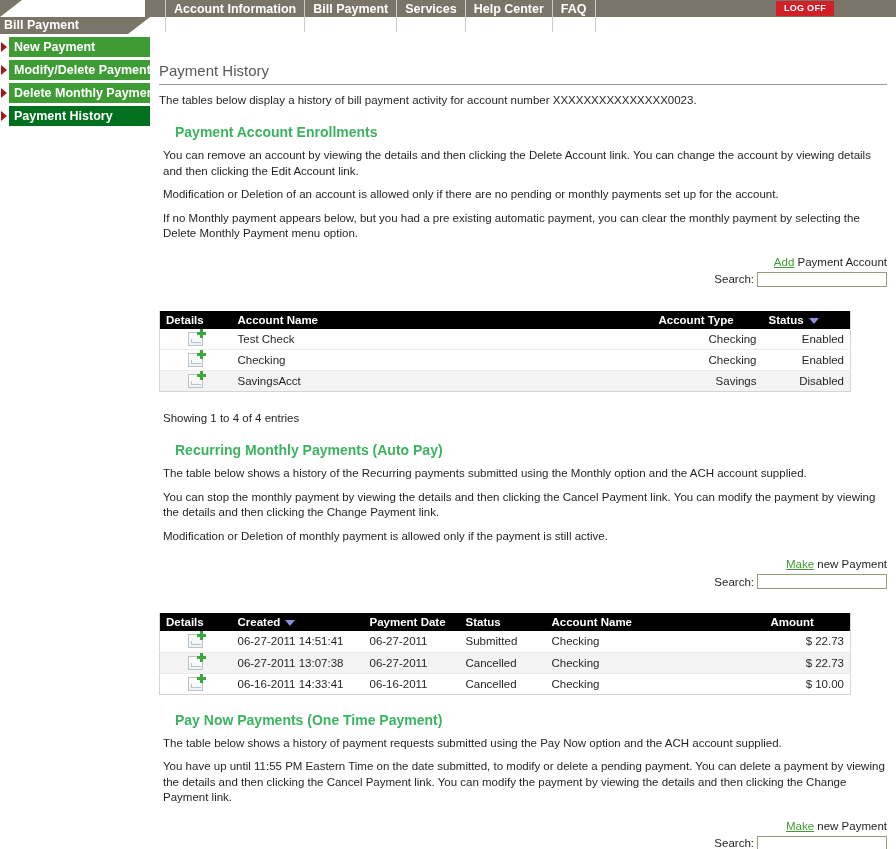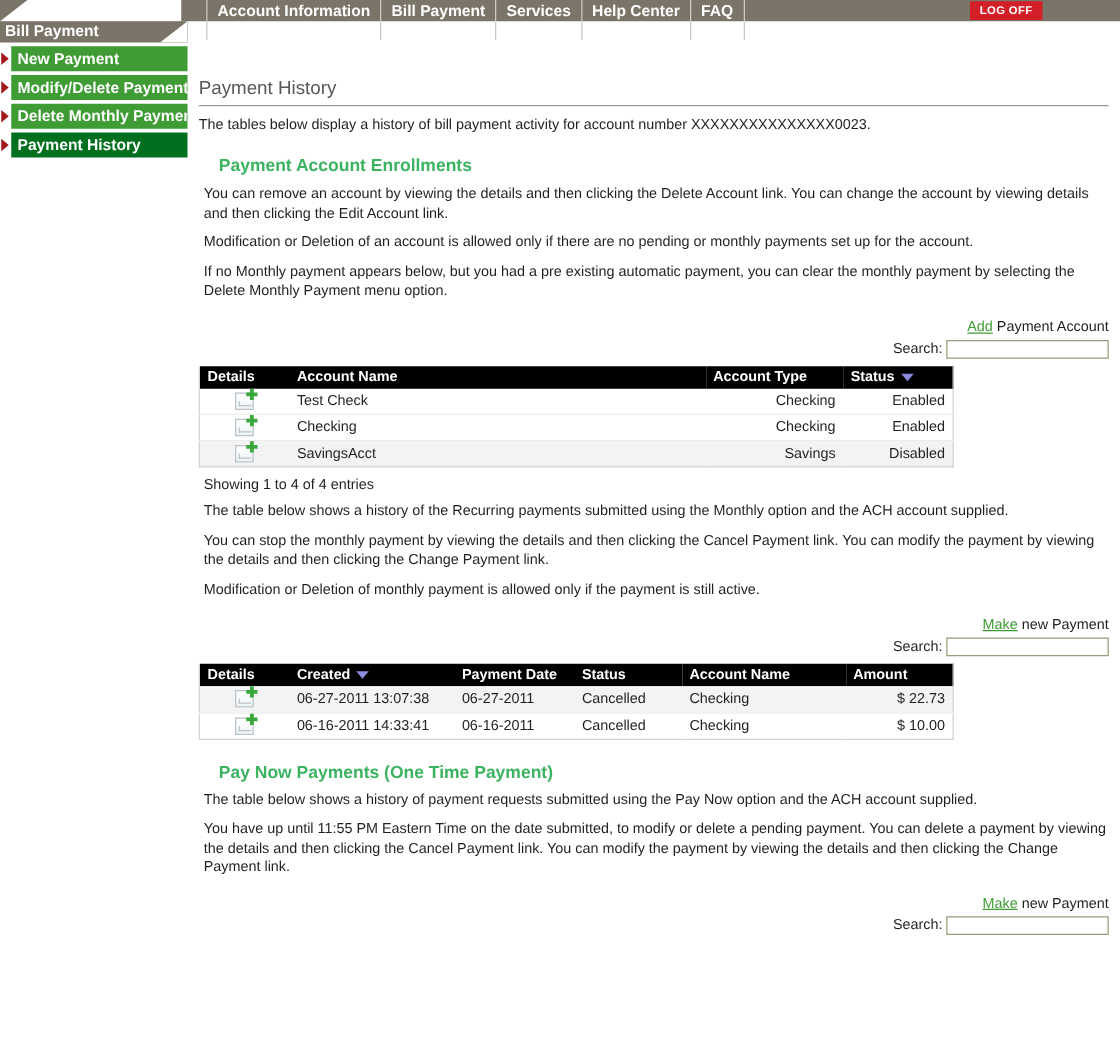--- a/index.html
+++ b/index.html
@@ -131,22 +131,22 @@
   .searchrow input {
     width: 130px; height: 15px;
     border: 1px solid #9b9b7a;
     font-family: "Liberation Sans", sans-serif;
     font-size: 11px; padding: 0 2px;
     background: #ffffff; color: #231f20;
   }
 
   
   table.dt {
-    width: 604px; border-collapse: collapse;
-    margin-top: 6px;
+    width: 692px; border-collapse: collapse;
+    margin-top: 24px;
     font-size: 11.5px; color: #231f20;
     border-left: 1px solid #d4d4d4;
     border-right: 1px solid #d4d4d4;
     border-bottom: 1px solid #d4d4d4;
     table-layout: fixed;
     padding-left: 44px;
   }
   table.dt thead th {
     background: #000000; color: #ffffff;
     font-size: 11.5px; font-weight: bold;
@@ -194,21 +194,21 @@
     width: 9px; height: 9px;
   }
   .plus-badge i {
     position: absolute; background: #3aa83a; display: block;
   }
   .plus-badge i.h { left: 0; top: 3px; width: 9px; height: 3px; }
   .plus-badge i.v { top: 0; left: 3px; height: 9px; width: 3px; }
 
   .showing {
     font-size: 11.5px; color: #231f20;
-    margin-top: 8px; margin-left: 4px;
+    margin-top: 20px; margin-left: 4px;
   }
 </style>
 </head>
 <body>
 
 <div class="page">
 
   <div class="topnav">
     <div class="notch">
       <div class="notch-tri"></div>
@@ -315,20 +315,21 @@
             <td class="ta-r">Savings</td>
             <td class="ta-r">Disabled</td>
           </tr>
         </tbody>
       </table>
 
       <div class="showing">Showing 1 to 4 of 4 entries</div>
     </div>
 
     <div>
+      <div class="sec-head">Recurring Monthly Payments (Auto Pay)</div>
       <p class="para">The table below shows a history of the Recurring payments submitted using the Monthly option and the ACH account supplied.</p>
       <p class="para">You can stop the monthly payment by viewing the details and then clicking the Cancel Payment link.  You can modify the payment by viewing the details and then clicking the Change Payment link.</p>
       <p class="para">Modification or Deletion of monthly payment is allowed only if the payment is still active.</p>
 
       <div class="linkline">
         <a>Make</a><span> new Payment</span>
       </div>
 
       <div class="searchrow">
         <label>Search:</label>
@@ -348,20 +349,31 @@
           <tr>
             <th>Details</th>
             <th class="ta-c"><span>Created</span><span class="sortcaret"></span></th>
             <th class="ta-c">Payment Date</th>
             <th class="ta-c">Status</th>
             <th class="ta-c">Account Name</th>
             <th class="ta-r">Amount</th>
           </tr>
         </thead>
         <tbody>
+          <tr>
+            <td class="ta-c"><span class="details-icon"><span class="plus-badge">
+                    <i class="h"></i>
+                    <i class="v"></i>
+                  </span></span></td>
+            <td>06-27-2011 14:51:41</td>
+            <td>06-27-2011</td>
+            <td>Submitted</td>
+            <td>Checking</td>
+            <td class="ta-r">$ 22.73</td>
+          </tr>
           <tr class="alt">
             <td class="ta-c"><span class="details-icon"><span class="plus-badge">
                     <i class="h"></i>
                     <i class="v"></i>
                   </span></span></td>
             <td>06-27-2011 13:07:38</td>
             <td>06-27-2011</td>
             <td>Cancelled</td>
             <td>Checking</td>
             <td class="ta-r">$ 22.73</td>

